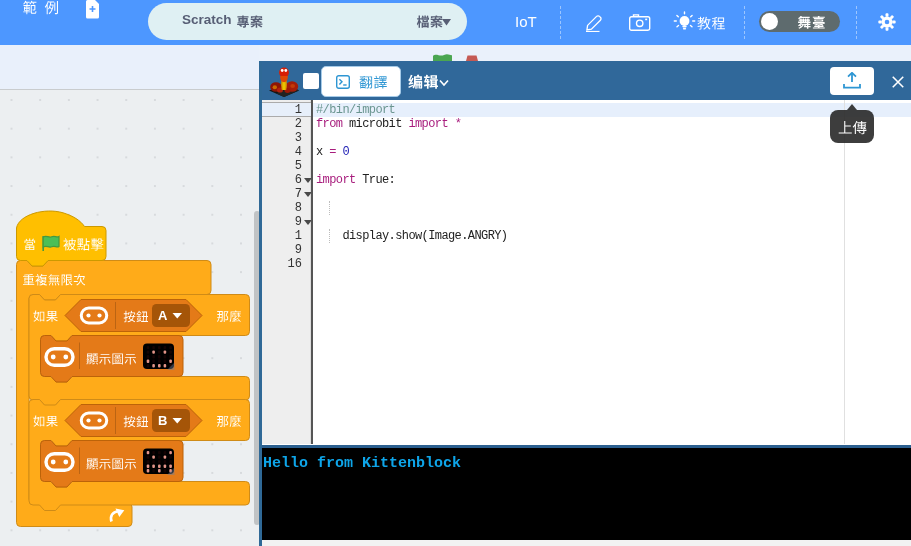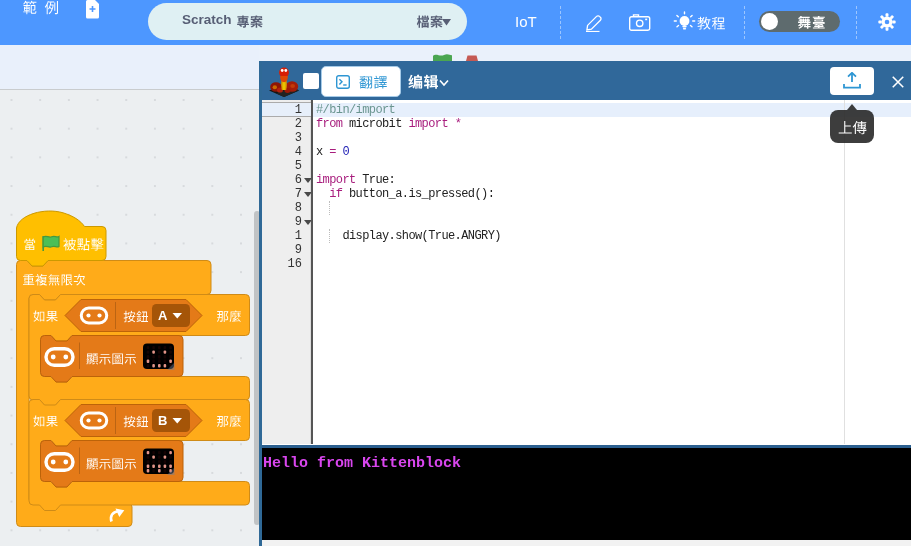--- a/index.html
+++ b/index.html
@@ -32,21 +32,21 @@
 #agut{position:absolute;left:0;top:2px;width:49px;height:15px;background:#E7EFFA;border-top:1px solid #ABABAB;border-bottom:1px solid #ABABAB}
 #gutborder{position:absolute;left:49px;top:0;width:2px;height:344px;background:#555}
 #pmargin{position:absolute;left:582px;top:0;width:1px;height:344px;background:#E0E0E0}
 .cl{position:absolute;left:54px;white-space:pre;color:#222}
 .kw{color:#A81D7D}.cm{color:#6A9590}.nm{color:#1B1BB3}
 .fold{position:absolute;left:42px;width:0;height:0;border-left:4px solid transparent;border-right:4px solid transparent;border-top:5px solid #4a4a4a}
 .iguide{position:absolute;left:67px;width:0;height:14px;border-left:1px dotted #BDBDBD}
 
 #termb{position:absolute;left:0;top:383.5px;width:649px;height:3.5px;background:#2B5F8F}
 #term{position:absolute;left:0;top:387px;width:649px;height:92px;background:#000}
-#term pre{position:absolute;left:1px;top:7px;font-family:"Liberation Mono",monospace;font-weight:bold;font-size:15px;color:#d946ef}
+#term pre{position:absolute;left:1px;top:7px;font-family:"Liberation Mono",monospace;font-weight:bold;font-size:15px;color:#0ea5e9}
 #termw{position:absolute;left:0;top:479px;width:649px;height:6px;background:#F2F2F2}
 
 #tip{position:absolute;left:830px;top:110px;width:44px;height:33px;background:rgba(40,40,40,.9);border-radius:8px;z-index:40}
 #tipc{position:absolute;left:847px;top:104px;width:0;height:0;border-left:5px solid transparent;border-right:5px solid transparent;border-bottom:6px solid rgba(40,40,40,.9);z-index:40}
 
 #vsb{position:absolute;left:254px;top:211px;width:6px;height:314px;background:#C0C3C5;border-radius:3px;z-index:7}
 svg{display:block}
 .icon{position:absolute;z-index:11}
 </style></head>
 <body>
@@ -267,22 +267,21 @@
       <div class="ln" style="top:157px">16</div>
       <div class="fold" style="top:78px"></div>
       <div class="fold" style="top:92px"></div>
       <div class="fold" style="top:120px"></div>
       <div id="gutborder"></div>
       <div id="pmargin"></div>
       <div class="cl" style="top:3px"><span class="cm">#/bin/import</span></div>
       <div class="cl" style="top:17px"><span class="kw">from</span> microbit <span class="kw">import</span> <span class="kw">*</span></div>
       <div class="cl" style="top:45px">x <span class="kw">=</span> <span class="nm">0</span></div>
       <div class="cl" style="top:73px"><span class="kw">import</span> True:</div>
-      <div class="cl" style="top:87px">  <span class="kw">if</span> button_a.is_pressed():</div>
-      <div class="cl" style="top:129px">    display.show(True.ANGRY)</div>
+      <div class="cl" style="top:129px">    display.show(Image.ANGRY)</div>
       <div class="iguide" style="top:101px"></div>
       <div class="iguide" style="top:129px"></div>
     </div>
     <div id="termb"></div>
     <div id="term">
         <pre>Hello from Kittenblock</pre>
       </div>
     <div id="termw"></div>
   </div>
   <div id="tipc"></div>

